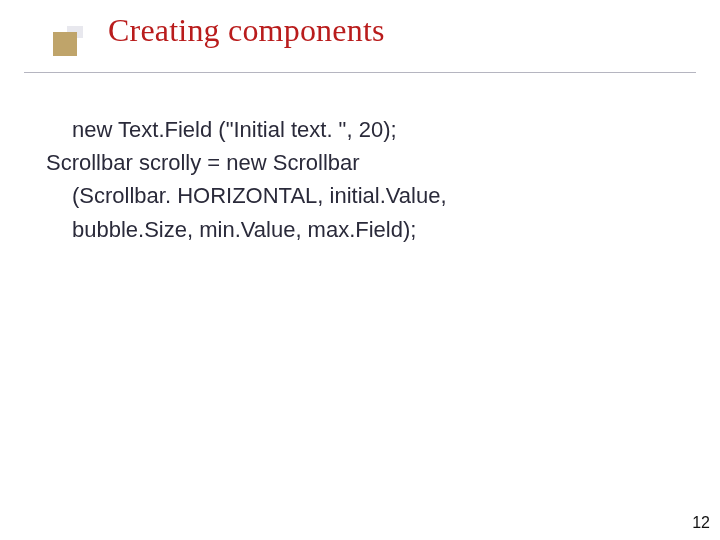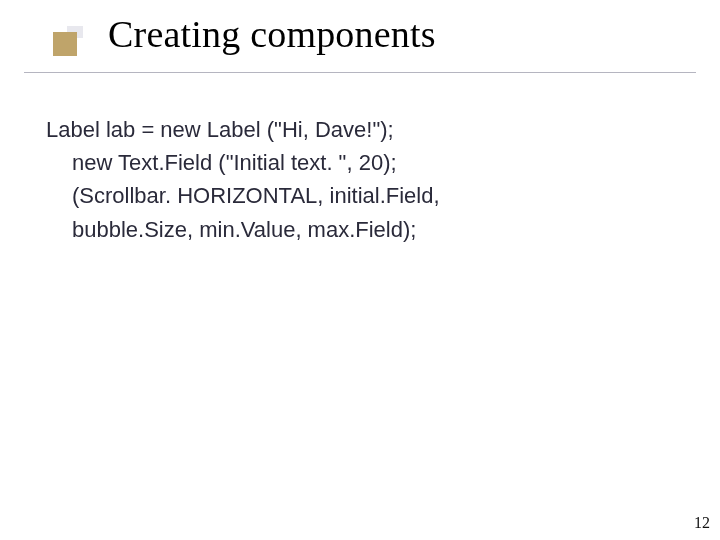--- a/index.html
+++ b/index.html
@@ -38,23 +38,23 @@
     left: 14px;
     top: 0;
     width: 16px;
     height: 12px;
     background: #e8e8ee;
   }
   .title {
     position: absolute;
     left: 108px;
     top: 12px;
-    font-size: 38px;
+    font-size: 32px;
     font-family: "Times New Roman", Georgia, serif;
-    color: #000000;
+    color: #b91c1c;
     letter-spacing: 0.2px;
   }
   .rule {
     position: absolute;
     left: 24px;
     right: 24px;
     top: 72px;
     height: 0;
     border-top: 1px solid #b5b5c0;
   }
@@ -72,44 +72,44 @@
   .indent {
     display: block;
     padding-left: 26px;
   }
   .pagenum {
     position: absolute;
     right: 10px;
     bottom: 8px;
     font-size: 16px;
     color: #111;
-    font-family: Liberation Serif, serif;
+    font-family: Liberation Sans, sans-serif;
   }
 </style>
 </head>
 <body>
 
 <div class="slide">
 
   <div class="bullet-block">
     <div class="bullet-small"></div>
     <div class="bullet-big"></div>
   </div>
 
   <div class="title">Creating components</div>
 
   <div class="rule"></div>
 
   <div class="body">
-    <p>Label lab = new Label ("Hi, Dave!");</p>
     <p>
         <span class="indent">new Text.Field ("Initial text. ", 20);</span>
       </p>
+    <p>Scrollbar scrolly = new Scrollbar</p>
     <p>
-        <span class="indent">(Scrollbar. HORIZONTAL, initial.Field,</span>
+        <span class="indent">(Scrollbar. HORIZONTAL, initial.Value,</span>
       </p>
     <p>
         <span class="indent"> bubble.Size, min.Value, max.Field);</span>
       </p>
   </div>
 
   <div class="pagenum">12</div>
 
 </div>
 

